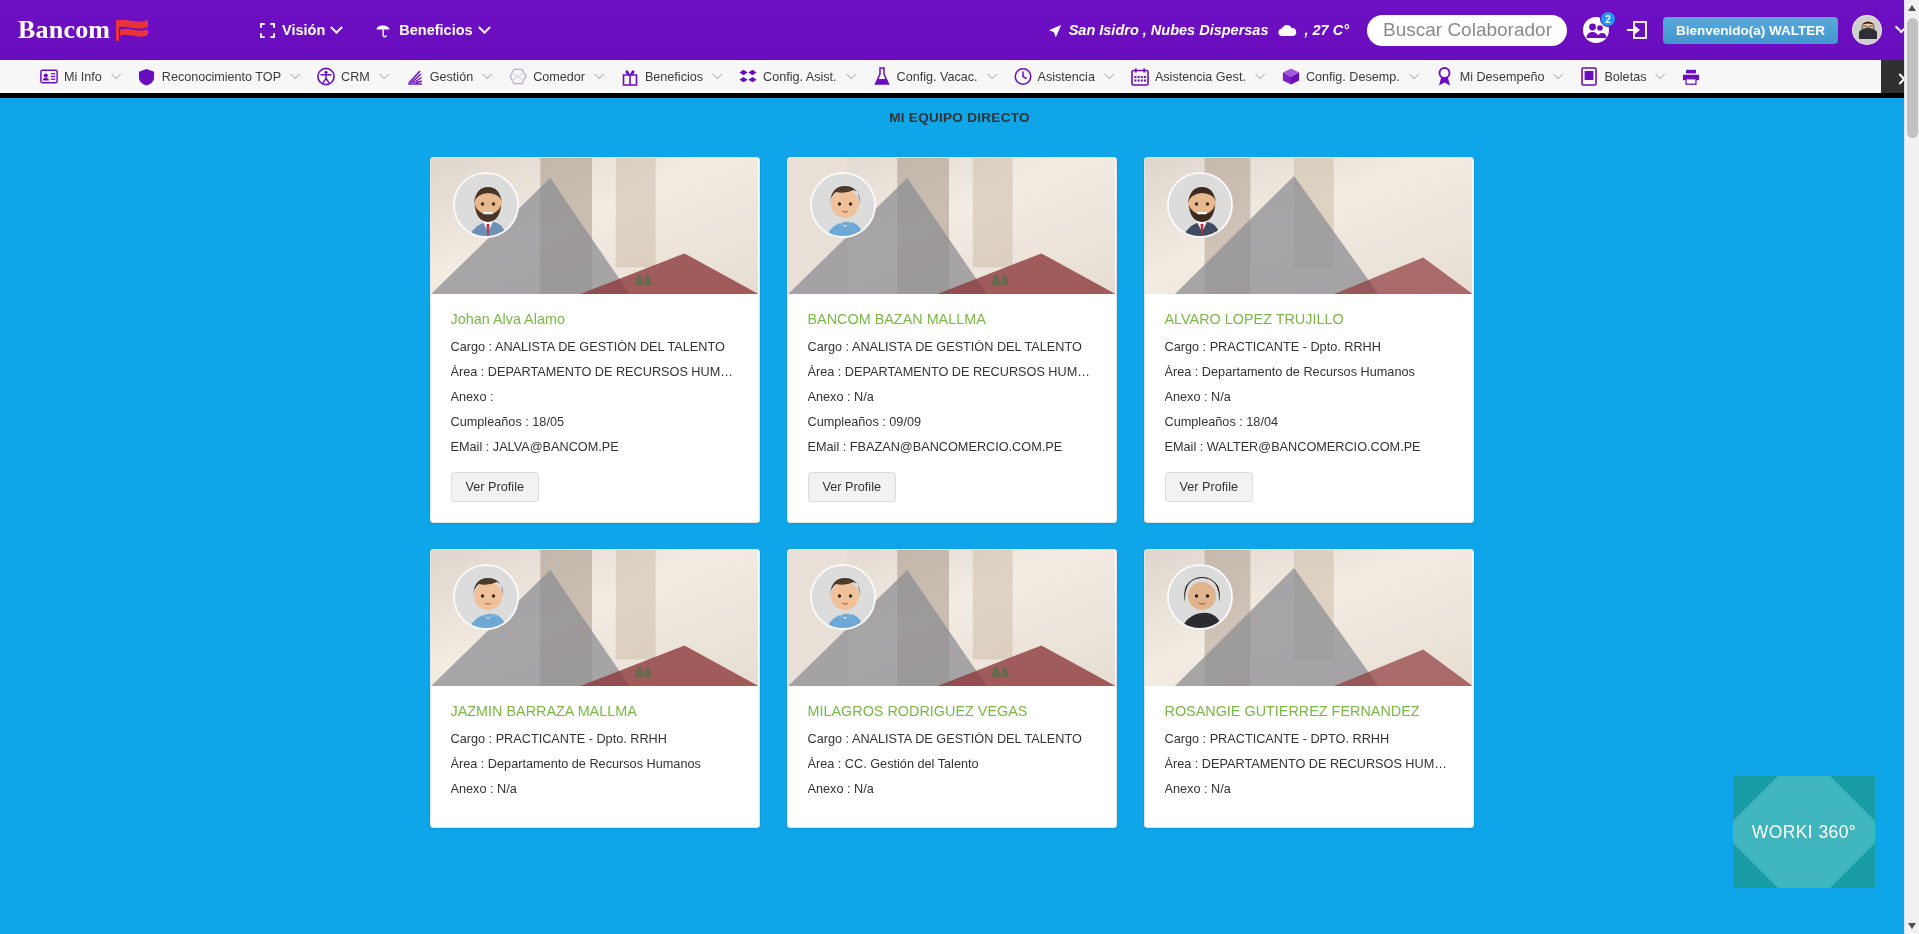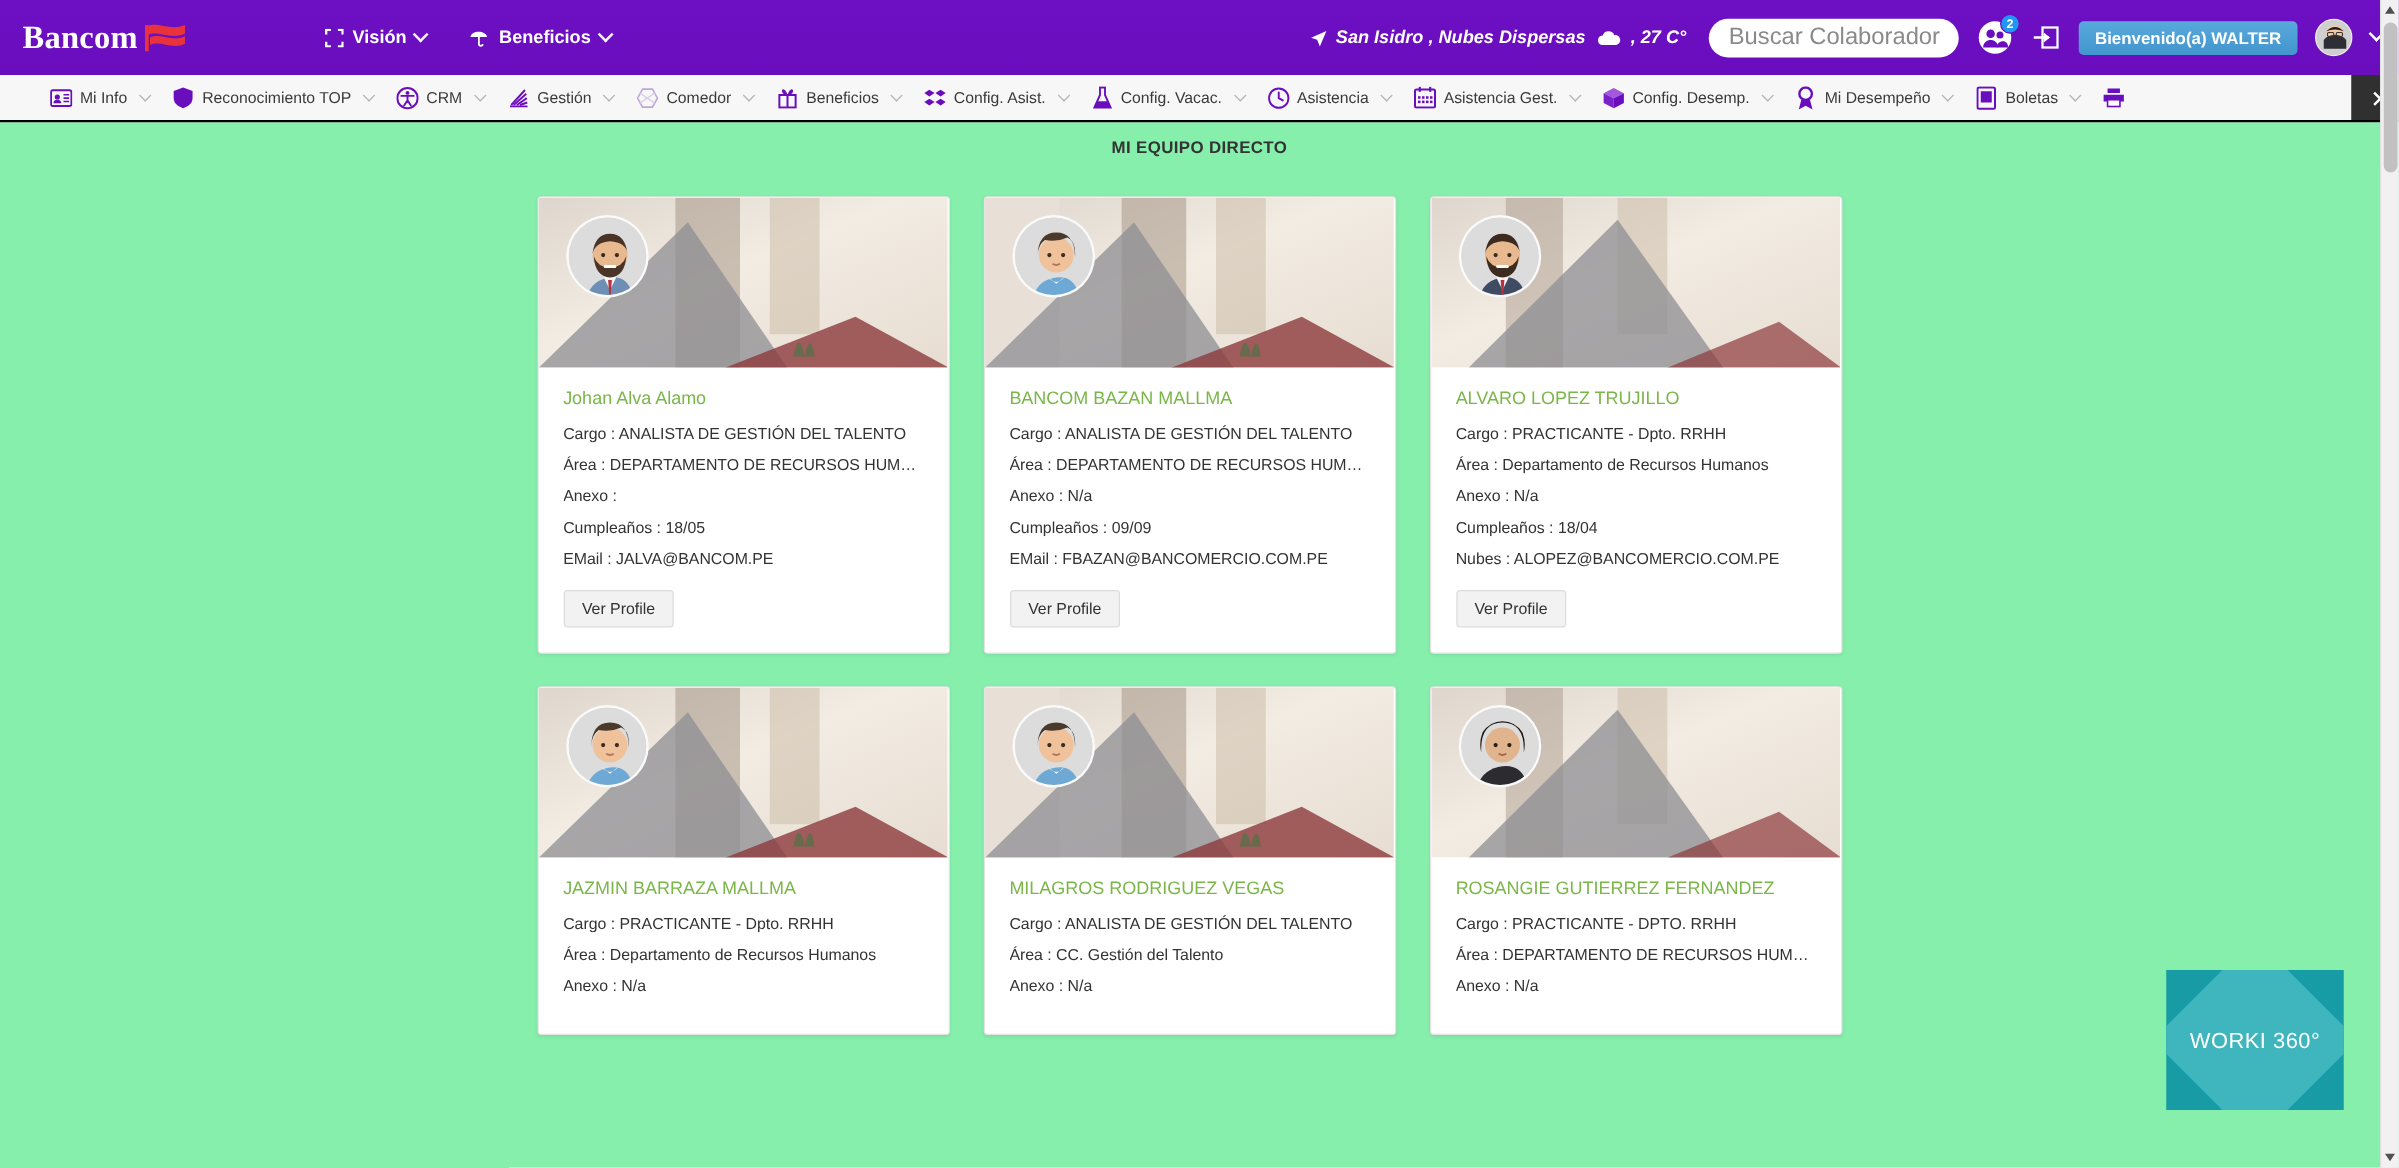--- a/index.html
+++ b/index.html
@@ -106,21 +106,21 @@
     border-bottom: 2px solid #fff;
     transform: rotate(45deg) translate(-2px,-3px);
     cursor: pointer;
   }
 
   
   .navbar {
     position: relative;
     height: 38px;
     background: #f7f7f7;
-    border-bottom: 2px solid #000000;
+    border-bottom: 5px solid #000000;
     display: flex; align-items: center;
     padding-left: 40px;
     overflow: hidden;
     white-space: nowrap;
   }
   .nav-item {
     display: flex; align-items: center; gap: 6px;
     font-size: 12.6px; color: #3a3a3a;
     margin-right: 10px; cursor: pointer;
   }
@@ -143,21 +143,21 @@
     width: 8px; height: 8px;
     border-right: 2.4px solid #fff;
     border-top: 2.4px solid #fff;
     transform: rotate(45deg);
   }
 
   
   .main {
     position: relative;
     height: calc(934px - 60px - 38px);
-    background: #86efac;
+    background: #0ea5e9;
     overflow: hidden;
   }
   .page-title {
     text-align: center;
     font-size: 13.5px;
     font-weight: bold;
     color: #333;
     padding: 12px 0 0 0;
     letter-spacing: .3px;
   }
@@ -639,21 +639,21 @@
             <rect x="28" y="38" width="10" height="2.3" rx="1" fill="#fff"></rect>
           </svg>
         </div>
       </div>
       <div class="card-body">
         <div class="card-name">ALVARO LOPEZ TRUJILLO</div>
         <div class="card-line">Cargo : PRACTICANTE - Dpto. RRHH</div>
         <div class="card-line">Área : Departamento de Recursos Humanos</div>
         <div class="card-line">Anexo : N/a</div>
         <div class="card-line">Cumpleaños : 18/04</div>
-        <div class="card-line">Nubes : ALOPEZ@BANCOMERCIO.COM.PE</div>
+        <div class="card-line">EMail : WALTER@BANCOMERCIO.COM.PE</div>
         <button class="btn-profile">Ver Profile</button>
       </div>
     </div>
 
     <div class="card">
       <div class="card-banner">
         <svg class="bg" viewBox="0 0 330 137" preserveAspectRatio="none">
           <rect width="330" height="137" fill="url(#g1)"></rect>
           <rect x="110" y="0" width="52" height="137" fill="#9a8778" opacity=".45"></rect>
           <rect x="186" y="0" width="40" height="110" fill="#c9b9a6" opacity=".5"></rect>

